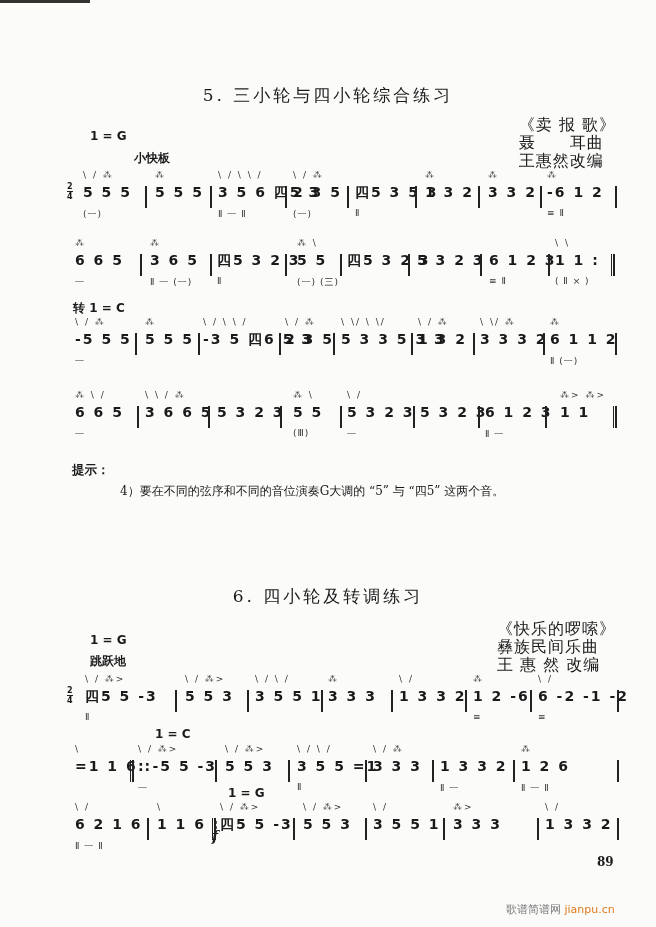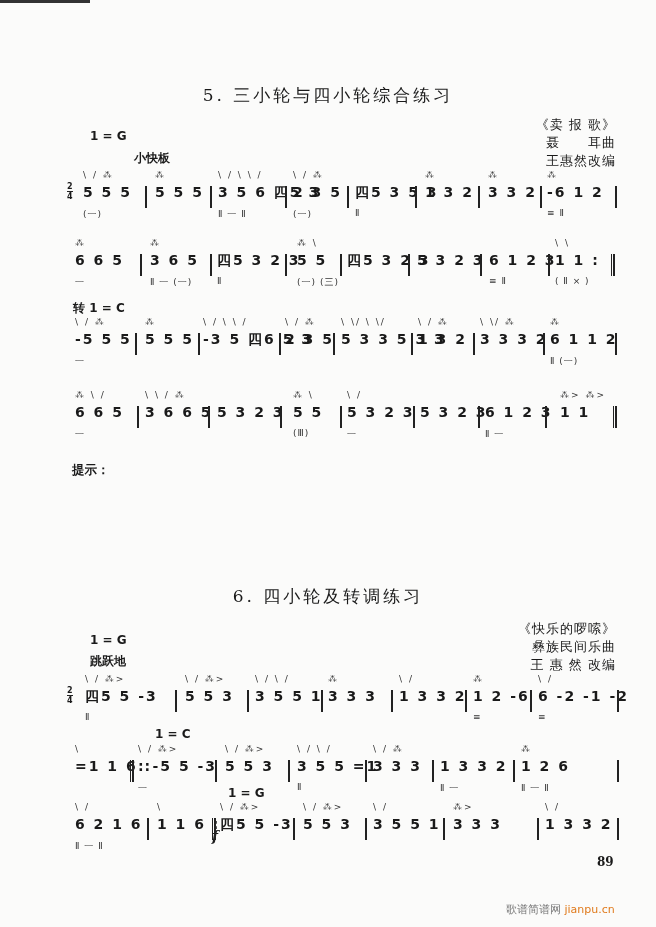--- a/index.html
+++ b/index.html
@@ -4,21 +4,21 @@
 <style>
   html, body { margin: 0; padding: 0; }
   body {
     width: 656px; height: 927px; position: relative; overflow: hidden;
     background: #fbfbfa; color: #1a1a1a;
     font-family: "DejaVu Serif", serif;
   }
   .topbar { position: absolute; left: 0; top: 0; width: 90px; height: 3px; background: #333; }
   .title { position: absolute; left: 0; width: 656px; text-align: center; font-size: 17px; letter-spacing: 3px; }
   .meta-left { position: absolute; left: 90px; font-family: "DejaVu Sans", sans-serif; font-weight: bold; font-size: 12px; }
-  .meta-right { position: absolute; right: 40px; font-size: 13px; text-align: right; line-height: 18px; letter-spacing: 1px; }
+  .meta-right { position: absolute; right: 40px; font-size: 16px; text-align: left; line-height: 18px; letter-spacing: 1px; }
   .staff { position: absolute; left: 75px; width: 545px; height: 60px; }
   .barline { position: absolute; top: 18px; width: 2px; height: 22px; background: #222; }
   .barline.double { width: 4px; border-right: 2px solid #222; background: transparent; border-left: 1.5px solid #222; box-sizing: border-box; }
   .note-group { position: absolute; top: 0; height: 60px; }
   .marks { position: absolute; top: 2px; left: 0; right: 0; font-size: 9px; color: #333; font-family: "DejaVu Sans", sans-serif; letter-spacing: 2px; white-space: nowrap; }
   .notes { position: absolute; top: 16px; left: 0; font-family: "DejaVu Sans", sans-serif; font-weight: bold; font-size: 14px; letter-spacing: 2px; white-space: nowrap; }
   .fingering { position: absolute; top: 40px; left: 0; font-size: 9px; font-family: "DejaVu Sans", sans-serif; color: #333; white-space: nowrap; letter-spacing: 1px; }
   .timesig { position: absolute; left: -8px; top: 14px; font-size: 8px; font-weight: bold; line-height: 9px; font-family: "DejaVu Sans", sans-serif; text-align: center; }
   .key-change { position: absolute; font-family: "DejaVu Sans", sans-serif; font-weight: bold; font-size: 12px; }
   .tips-head { position: absolute; left: 72px; top: 462px; font-family: "DejaVu Sans", sans-serif; font-weight: bold; font-size: 12.5px; }
@@ -247,20 +247,21 @@
   <div class="note-group" style="left:485px;">
       <div class="marks">⁂&gt;   ⁂&gt;</div>
       <div class="notes">1   1</div>
       <div class="fingering"></div>
     </div>
   <div class="barline double" style="left:538px;"></div>
 </div>
 
 <div class="tips-head">提示：</div>
 <div class="tips">
+  <div>4）要在不同的弦序和不同的音位演奏G大调的 “5” 与 “四5” 这两个音。</div>
 </div>
 
 <div class="title" style="top:585px;">6. 四小轮及转调练习</div>
 <div class="meta-left" style="top:633px;">1 = G</div>
 <div class="meta-left" style="top:653px;">跳跃地</div>
 <div class="meta-right" style="top:620px;margin-left:44px;">
   <div>《快乐的啰嗦》</div>
   <div>彝族民间乐曲</div>
   <div>王 惠 然 改编</div>
 </div>

